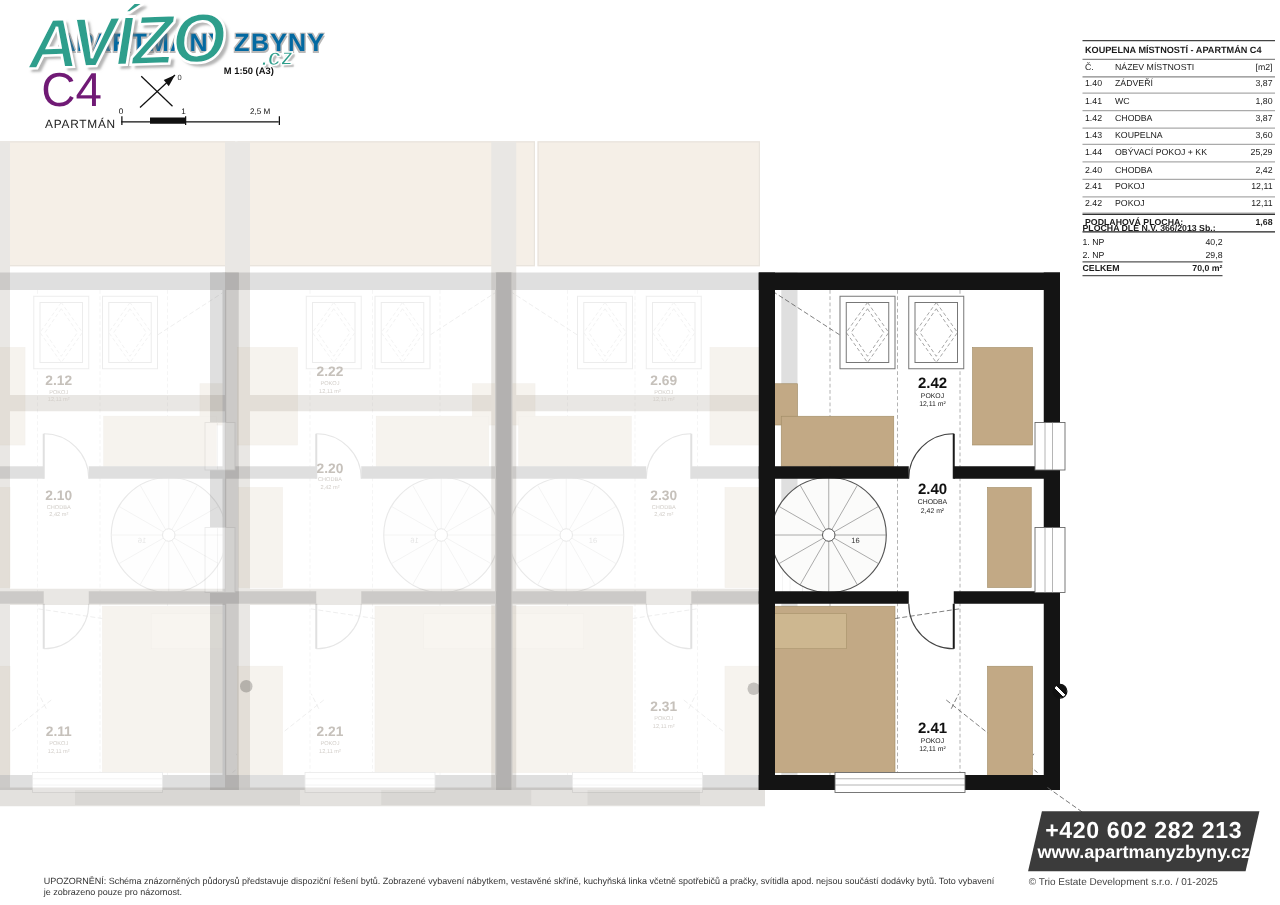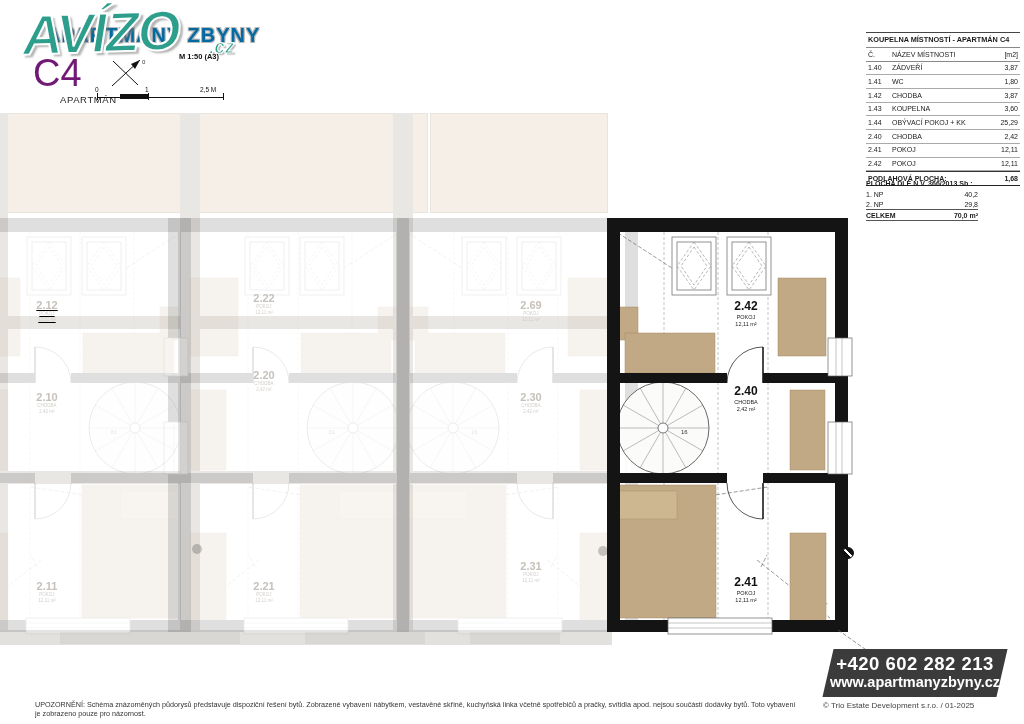--- a/index.html
+++ b/index.html
@@ -13,21 +13,21 @@
     text-shadow:-1px -1px 0 #b9b9b9, 1px -1px 0 #b9b9b9, -1px 1px 0 #b9b9b9, 1px 1px 0 #b9b9b9; }
   .avizo { position:absolute; left:22px; top:0px; z-index:4; font-style:italic; font-weight:900;
     font-size:56px; letter-spacing:-2px; color:#2e9e8c; transform:rotate(-2deg);
     -webkit-text-stroke:2px #ffffff;
     text-shadow:3px 3px 2px rgba(120,120,120,.55); }
   .avizo-cz { position:absolute; left:209px; top:36px; z-index:4; font-style:italic; font-weight:900;
     font-size:19px; color:#2e9e8c; -webkit-text-stroke:1px #fff; transform:rotate(-2deg);
     text-shadow:2px 2px 1px rgba(120,120,120,.5); }
   .scale-note { position:absolute; left:179px; top:52px; z-index:5; font-size:7.5px; font-weight:bold; color:#111; }
   .unit-code { position:absolute; left:33px; top:52px; font-size:38px; color:#701a75; z-index:2; }
-  .unit-type { position:absolute; left:36px; top:94px; font-size:9.5px; color:#222; letter-spacing:.6px; z-index:2;margin-left:24px; }
+  .unit-type { position:absolute; left:36px; top:94px; font-size:9.5px; color:#222; letter-spacing:.6px; z-index:2; }
   .north { position:absolute; left:100px; top:50px; z-index:2; }
   .scalebar { position:absolute; left:92px; top:86px; width:140px; height:18px; z-index:2; }
   .scalebar .lbl { position:absolute; top:0; font-size:6.5px; color:#111; }
   .scalebar .line { position:absolute; top:11px; left:5px; width:126px; height:1px; background:#111; }
   .scalebar .seg { position:absolute; top:8px; left:28px; width:28px; height:5px; background:#111; }
   .scalebar .tick { position:absolute; top:7px; width:1px; height:7px; background:#111; }
 
   
   .rtable { position:absolute; left:866px; top:32px; width:154px; font-size:7px; color:#1a1a1a; z-index:6; background:#fff; }
   .rtable .t-title { font-size:7.3px; font-weight:bold; padding:2px 2px 3px 2px;
@@ -198,21 +198,21 @@
   <svg class="ghost-svg" style="left:141px" viewBox="0 0 290 440">
       <use href="#planSym" transform="translate(290,0) scale(-1,1)"></use>
     </svg>
   <svg class="ghost-svg" style="left:375px" viewBox="0 0 290 440">
       <use href="#planSym"></use>
     </svg>
 
   <div class="ghost-dot" style="left:192px; top:544px;"></div>
   <div class="ghost-dot" style="left:598px; top:546px;"></div>
 
-  <div class="ghost-label" style="left:17px; top:299px;text-decoration:underline;">
+  <div class="ghost-label" style="left:17px; top:299px;">
       <div class="num">2.12</div>
       <div class="sub">POKOJ</div>
       <div class="sub">12,11 m²</div>
     </div>
   <div class="ghost-label" style="left:234px; top:292px;text-align:center;">
       <div class="num">2.22</div>
       <div class="sub">POKOJ</div>
       <div class="sub">12,11 m²</div>
     </div>
   <div class="ghost-label" style="left:501px; top:299px;">

